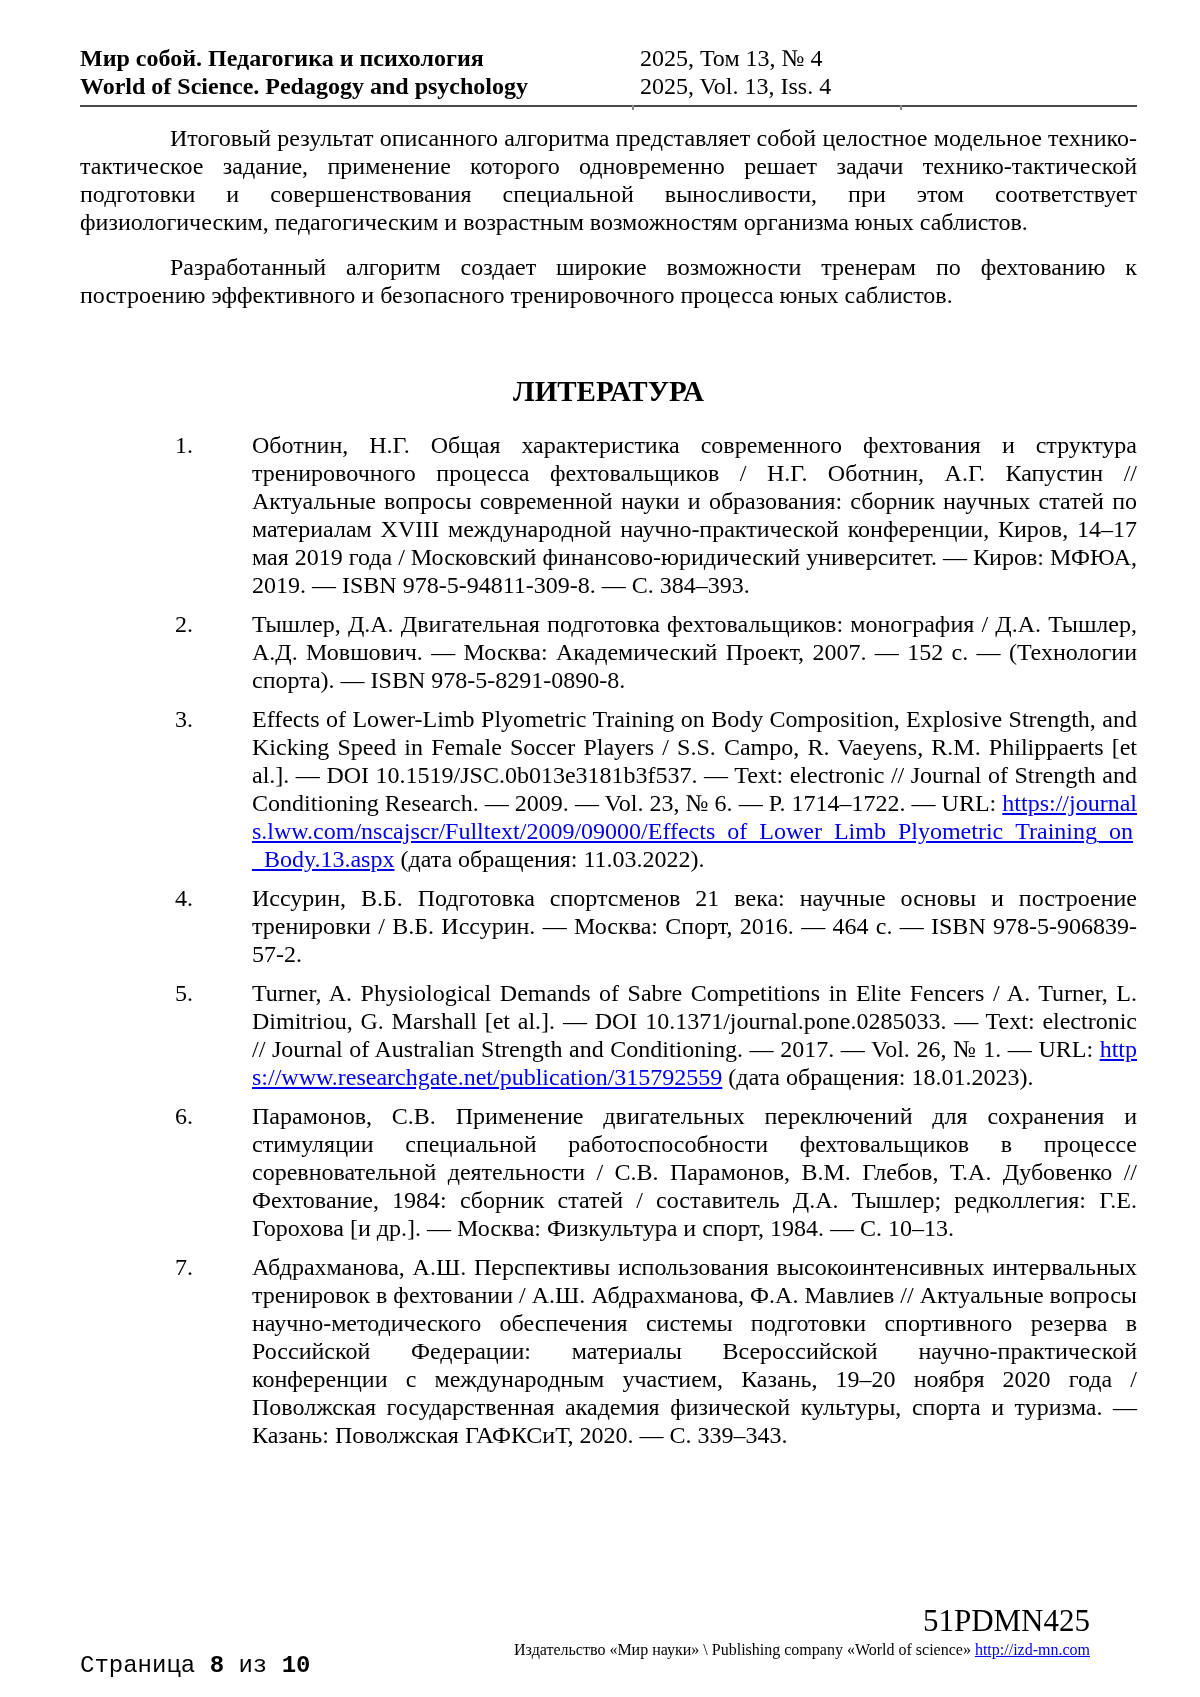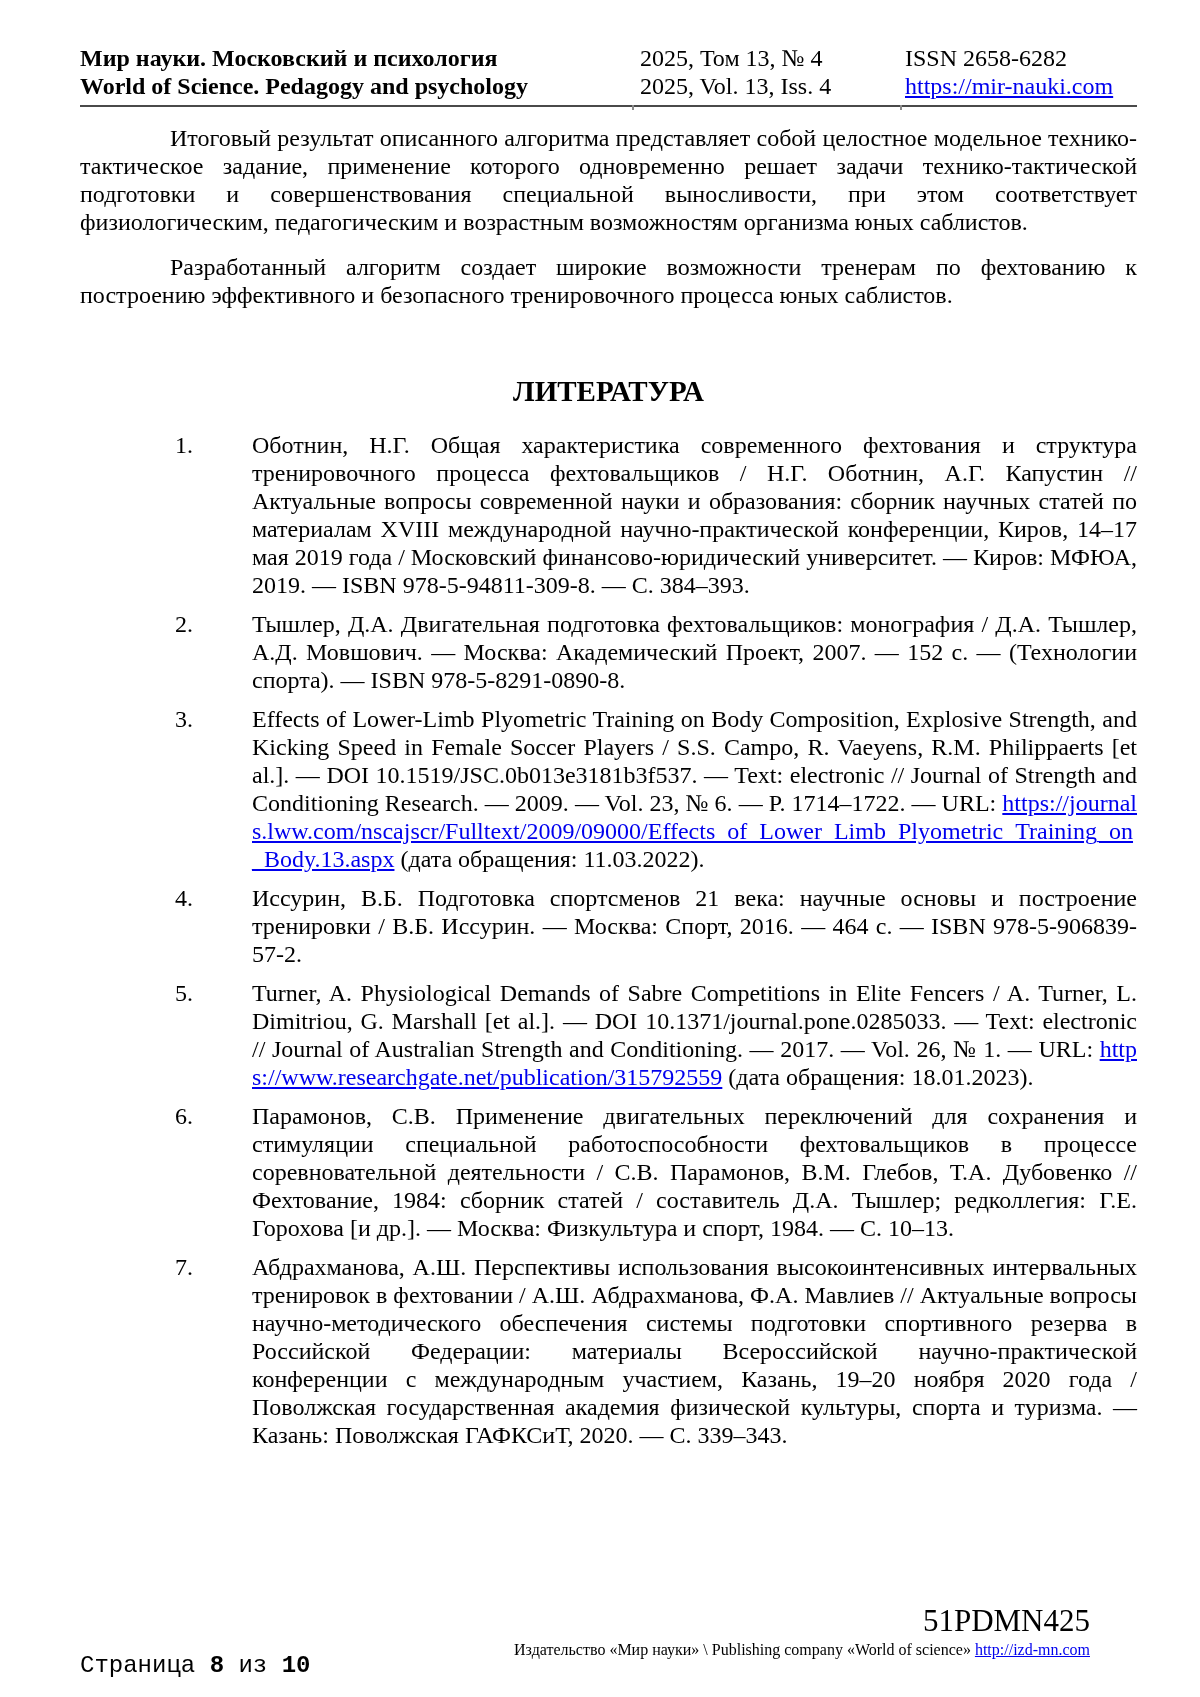--- a/index.html
+++ b/index.html
@@ -64,30 +64,26 @@
     font-size:16px; line-height:20px; text-align:center;
   }
 </style>
 </head>
 <body>
 
 <div class="page">
 
   <div class="header">
     <div class="h-col1">
-      <div>Мир науки. Московский и психология</div>
+      <div>Мир собой. Педагогика и психология</div>
       <div>World of Science. Pedagogy and psychology</div>
     </div>
     <div class="h-col2">
       <div>2025, Том 13, № 4</div>
       <div>2025, Vol. 13, Iss. 4</div>
-    </div>
-    <div class="h-col3">
-      <div>ISSN 2658-6282</div>
-      <div><a class="link" href="#">https://mir-nauki.com</a></div>
     </div>
     <span class="tick tick1"></span>
     <span class="tick tick2"></span>
   </div>
 
   <div id="conclusion-paras">
       <p class="body-para">Итоговый результат описанного алгоритма представляет собой целостное модельное технико-тактическое задание, применение которого одновременно решает задачи технико-тактической подготовки и совершенствования специальной выносливости, при этом соответствует физиологическим, педагогическим и возрастным возможностям организма юных саблистов.</p>
       <p class="body-para">Разработанный алгоритм создает широкие возможности тренерам по фехтованию к построению эффективного и безопасного тренировочного процесса юных саблистов.</p>
     </div>
 

